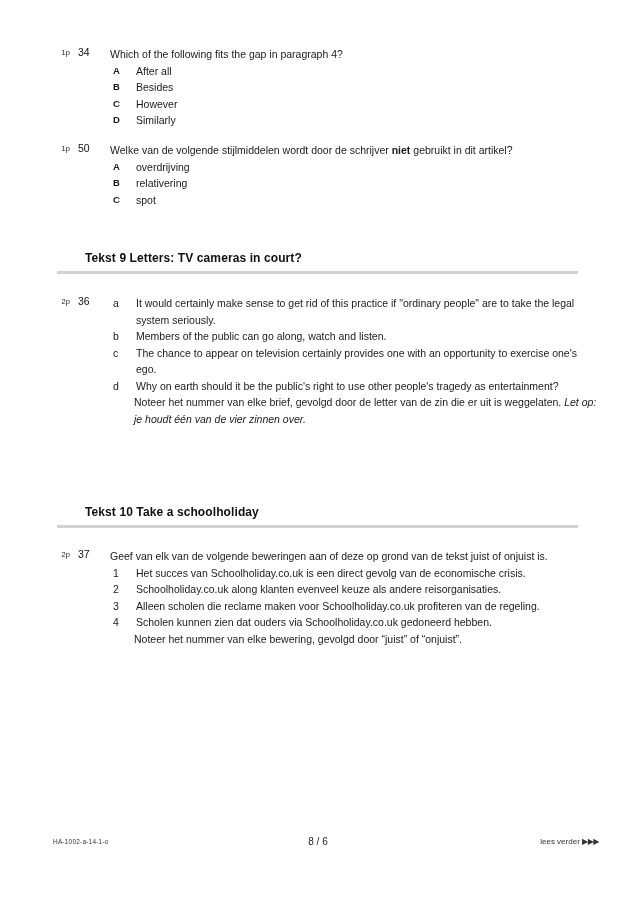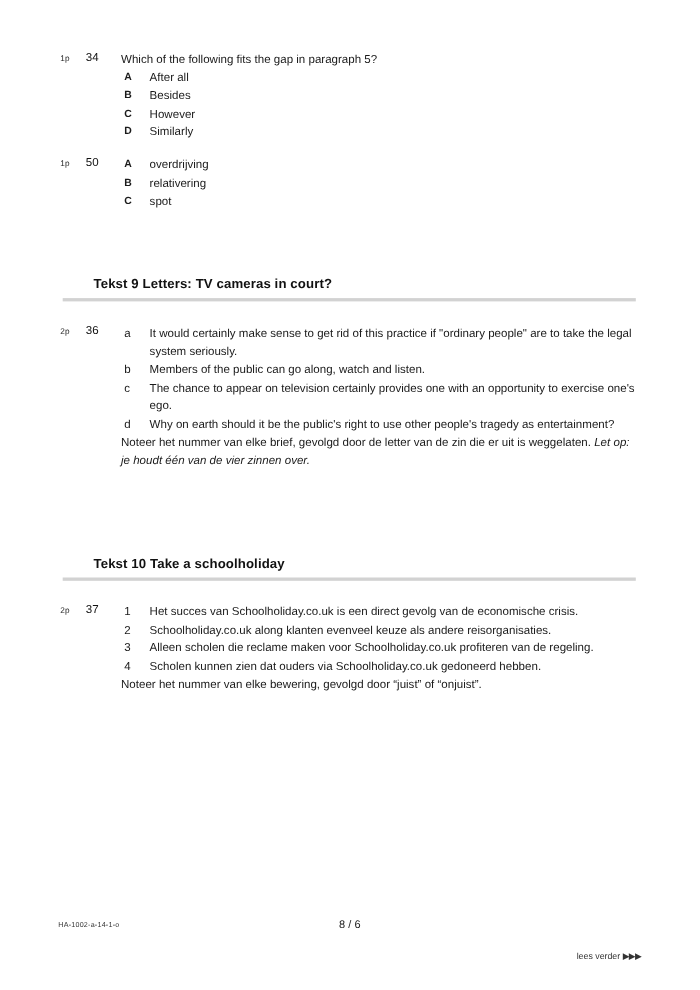--- a/index.html
+++ b/index.html
@@ -30,21 +30,21 @@
     margin-bottom: 0;
   }
   .marks {
     position: absolute;
     left: 48px;
     top: 2px;
     font-size: 7.5px;
     letter-spacing: 0.1px;
     color: #1a1a1a;
     width: 22px;
-    text-align: center;
+    text-align: right;
   }
   .qnum {
     position: absolute;
     left: 78px;
     top: 0;
     font-size: 10.5px;
     font-weight: normal;
     color: #111;
   }
   .qtext {
@@ -83,20 +83,21 @@
     font-weight: normal;
     font-size: 10.5px;
   }
   .opts-wrap, .subitems-wrap, .numitems-wrap {
     padding-left: 3px;
   }
   .tailtext {
     font-size: 10.5px;
     line-height: 16.5px;
     max-width: 468px;
+    margin-left: 24px;
   }
 
   
   .section {
     position: relative;
     padding-left: 85px;
   }
   .section-title {
     font-size: 12px;
     font-weight: bold;
@@ -131,54 +132,54 @@
     position: absolute;
     left: 0;
     top: 0;
     width: 636px;
     text-align: center;
     font-size: 10px;
     color: #222;
   }
   .footer-next {
     position: absolute;
-    right: 53px;
+    right: 37px;
     top: 1px;
     font-size: 8px;
     color: #333;
     white-space: nowrap;
-    margin-top: 28px;
   }
   .footer-next .arrows {
     letter-spacing: -0.5px;
     font-size: 8px;
   }
 </style>
 </head>
 <body>
 
 <div class="page">
 
   <div class="qblock" style="position:absolute; left:0; top:46px; width:636px;">
     <div class="marks">1p</div>
     <div class="qnum">34</div>
-    <div class="qtext">Which of the following fits the gap in paragraph 5?</div>
+    <div class="qtext">Which of the following fits the gap in paragraph 4?</div>
     <div class="opts-wrap">
       <ul class="opts">
         <li><span class="lbl">A</span><span>After all</span></li>
         <li><span class="lbl">B</span><span>Besides</span></li>
         <li><span class="lbl">C</span><span>However</span></li>
         <li><span class="lbl">D</span><span>Similarly</span></li>
       </ul>
     </div>
   </div>
 
   <div class="qblock" style="position:absolute; left:0; top:142px; width:636px;">
     <div class="marks">1p</div>
     <div class="qnum">50</div>
+    <div class="qtext"><span>Welke van de volgende stijlmiddelen wordt door de schrijver </span><b>niet</b><span> gebruikt in dit artikel?</span></div>
     <div class="opts-wrap">
       <ul class="opts">
         <li><span class="lbl">A</span><span>overdrijving</span></li>
         <li><span class="lbl">B</span><span>relativering</span></li>
         <li><span class="lbl">C</span><span>spot</span></li>
       </ul>
     </div>
   </div>
 
   <div class="section" style="position:absolute; left:0; top:251px; width:636px;">
@@ -201,20 +202,21 @@
   </div>
 
   <div class="section" style="position:absolute; left:0; top:505px; width:636px;">
     <div class="section-title">Tekst 10  Take a schoolholiday</div>
     <div class="section-rule" style="top:20px;"></div>
   </div>
 
   <div class="qblock" style="position:absolute; left:0; top:548px; width:636px;">
     <div class="marks">2p</div>
     <div class="qnum">37</div>
+    <div class="qtext">Geef van elk van de volgende beweringen aan of deze op grond van de tekst juist of onjuist is.</div>
     <div class="numitems-wrap">
       <ul class="numitems">
         <li><span class="lbl">1</span><span>Het succes van Schoolholiday.co.uk is een direct gevolg van de economische crisis.</span></li>
         <li><span class="lbl">2</span><span>Schoolholiday.co.uk along klanten evenveel keuze als andere reisorganisaties.</span></li>
         <li><span class="lbl">3</span><span>Alleen scholen die reclame maken voor Schoolholiday.co.uk profiteren van de regeling.</span></li>
         <li><span class="lbl">4</span><span>Scholen kunnen zien dat ouders via Schoolholiday.co.uk gedoneerd hebben.</span></li>
       </ul>
     </div>
     <div class="tailtext">Noteer het nummer van elke bewering, gevolgd door “juist” of “onjuist”.</div>
   </div>

